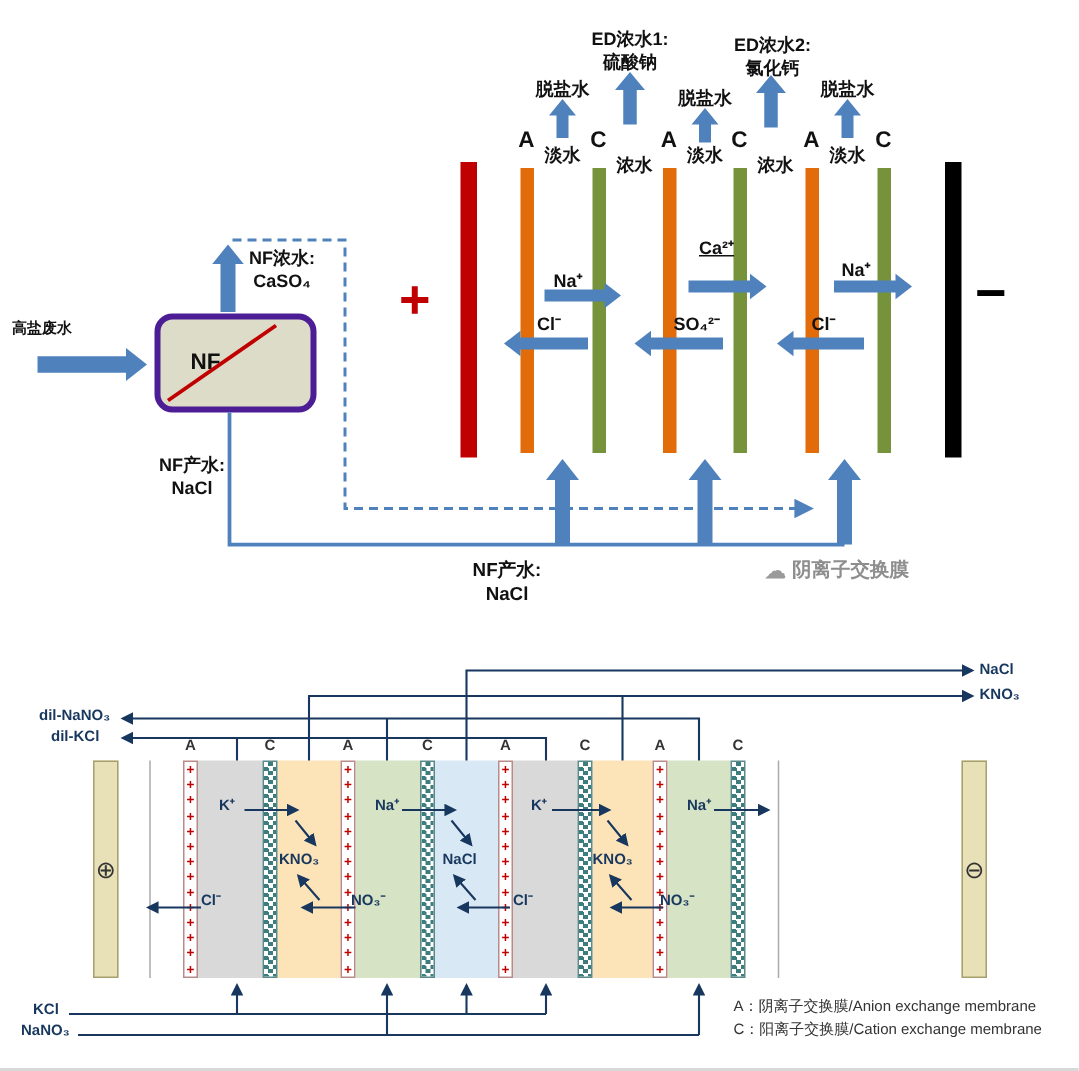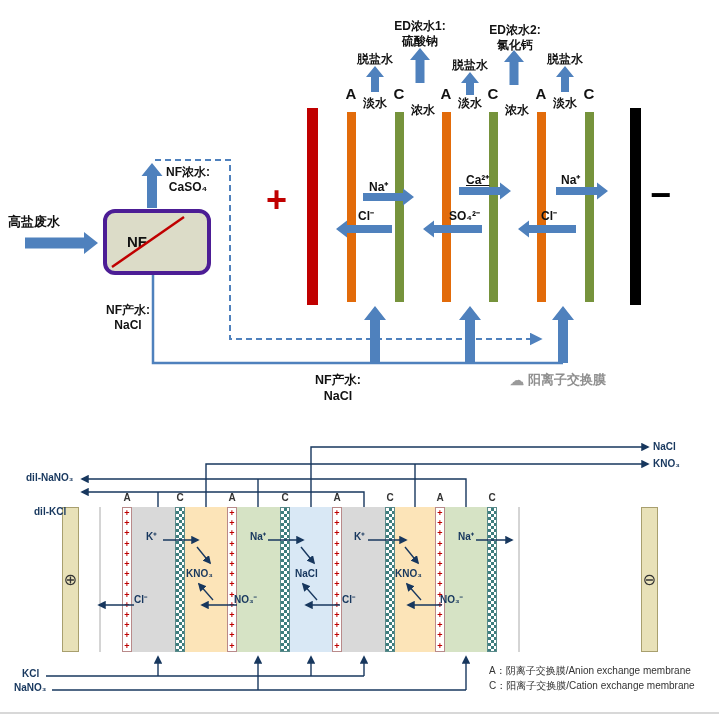--- a/index.html
+++ b/index.html
@@ -154,21 +154,21 @@
 
       <line class="sNavy" x1="197" y1="547" x2="210" y2="563" marker-end="url(#mNavy)"></line>
       <line class="sNavy" x1="213" y1="600" x2="199" y2="584" marker-end="url(#mNavy)"></line>
       <line class="sNavy" x1="301" y1="547" x2="314" y2="563" marker-end="url(#mNavy)"></line>
       <line class="sNavy" x1="317" y1="600" x2="303" y2="584" marker-end="url(#mNavy)"></line>
       <line class="sNavy" x1="405" y1="547" x2="418" y2="563" marker-end="url(#mNavy)"></line>
       <line class="sNavy" x1="421" y1="600" x2="407" y2="584" marker-end="url(#mNavy)"></line>
     </g>
   </svg>
 
-  <div class="lbl" style="left:8px; top:214px; font-size:13px;">高盐废水</div>
+  <div class="lbl" style="left:8px; top:214px; font-size:10px;">高盐废水</div>
 
   <div class="lbl two" style="left:166px; top:165px;">
     <span>NF浓水:</span>
     <span>CaSO₄</span>
   </div>
 
   <div class="lbl two" style="left:106px; top:303px;">
     <span>NF产水:</span>
     <span>NaCl</span>
   </div>
@@ -199,31 +199,31 @@
   <div class="lbl ctr" style="left:581px; top:85px; width:16px; font-size:15px;">C</div>
 
   <div class="lbl ctr" style="left:355px; top:96px; width:40px;">淡水</div>
   <div class="lbl ctr" style="left:403px; top:103px; width:40px;">浓水</div>
   <div class="lbl ctr" style="left:450px; top:96px; width:40px;">淡水</div>
   <div class="lbl ctr" style="left:497px; top:103px; width:40px;">浓水</div>
   <div class="lbl ctr" style="left:545px; top:96px; width:40px;">淡水</div>
 
   <div class="lbl" style="left:369px; top:180px;">Na⁺</div>
   <div class="lbl" style="left:358px; top:209px;">Cl⁻</div>
-  <div class="lbl" style="left:466px; top:173px;text-decoration:underline;">Ca²⁺</div>
+  <div class="lbl" style="left:466px; top:158px;text-decoration:underline;">Ca²⁺</div>
   <div class="lbl" style="left:449px; top:209px;">SO₄²⁻</div>
   <div class="lbl" style="left:561px; top:173px;">Na⁺</div>
   <div class="lbl" style="left:541px; top:209px;">Cl⁻</div>
 
   <div class="sign" style="left:266px; top:182px; color:var(--red);">+</div>
   <div class="sign" style="left:650px; top:177px; color:#000;">−</div>
 
   <div class="watermark" style="left:510px; top:371px;">
     <span class="wicon">☁</span>
-    <span>阳离子交换膜</span>
+    <span>阴离子交换膜</span>
   </div>
 
   <div class="mletter" style="left:119px;">A</div>
   <div class="mletter" style="left:172px;">C</div>
   <div class="mletter" style="left:224px;">A</div>
   <div class="mletter" style="left:277px;">C</div>
   <div class="mletter" style="left:329px;">A</div>
   <div class="mletter" style="left:382px;">C</div>
   <div class="mletter" style="left:432px;">A</div>
   <div class="mletter" style="left:484px;">C</div>
@@ -238,20 +238,20 @@
   <div class="bl" style="left:342px; top:592px;">Cl⁻</div>
   <div class="bl" style="left:440px; top:592px;">NO₃⁻</div>
 
   <div class="bl" style="left:186px; top:568px;">KNO₃</div>
   <div class="bl" style="left:295px; top:568px;">NaCl</div>
   <div class="bl" style="left:395px; top:568px;">KNO₃</div>
 
   <div class="bl" style="left:653px; top:441px;">NaCl</div>
   <div class="bl" style="left:653px; top:458px;">KNO₃</div>
   <div class="bl" style="left:26px; top:472px;">dil-NaNO₃</div>
-  <div class="bl" style="left:34px; top:486px;margin-top:20px;">dil-KCl</div>
+  <div class="bl" style="left:34px; top:486px;">dil-KCl</div>
   <div class="bl" style="left:22px; top:668px;">KCl</div>
   <div class="bl" style="left:14px; top:682px;">NaNO₃</div>
 
   <div class="lg" style="left:489px; top:664px;">A：阴离子交换膜/Anion exchange membrane</div>
   <div class="lg" style="left:489px; top:679px;">C：阳离子交换膜/Cation exchange membrane</div>
 
 </div>
 
 </body></html>

